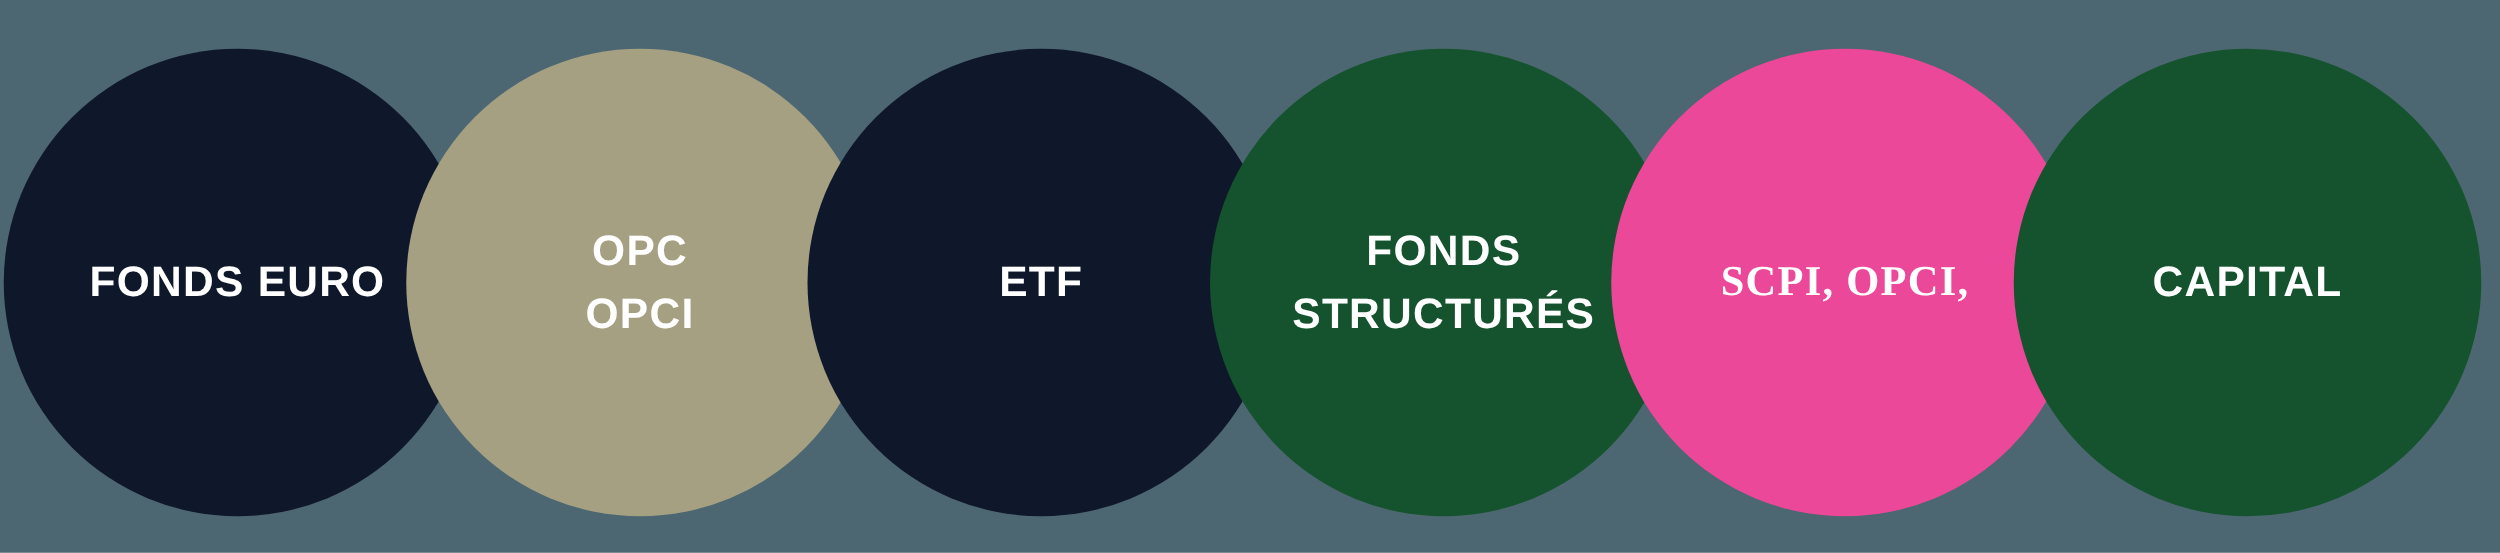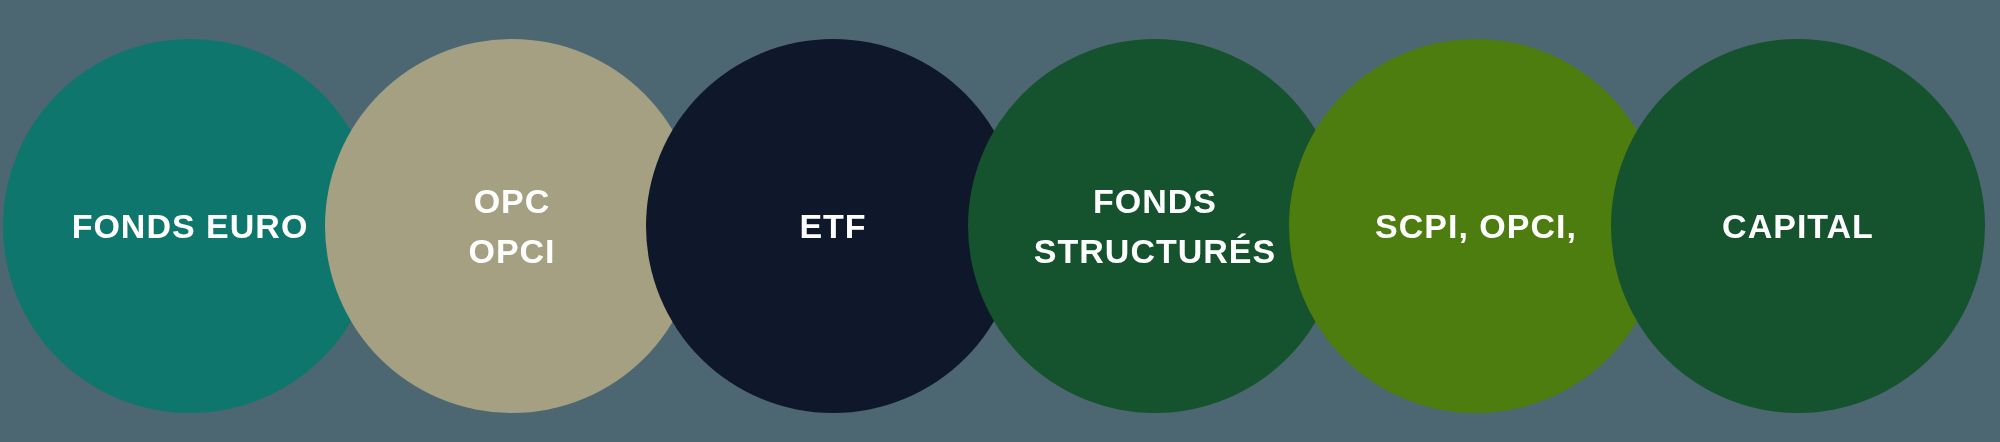--- a/index.html
+++ b/index.html
@@ -41,21 +41,21 @@
     letter-spacing: 1px;
     user-select: none;
     white-space: nowrap;
   }
 </style>
 </head>
 <body>
 
 <div class="canvas" style="background-color: rgb(76, 103, 113);">
 
-  <div class="circle c1" style="background-color: #0f766e;">
+  <div class="circle c1" style="background-color: #0f172a;">
     <div class="label">
       <div>FONDS EURO</div>
     </div>
   </div>
 
   <div class="circle c2" style="background-color: rgb(166, 160, 131); align-items: center;">
     <div class="label">
       <div>OPC</div>
       <div>OPCI</div>
     </div>
@@ -67,21 +67,21 @@
     </div>
   </div>
 
   <div class="circle c4" style="background-color: #14532d;">
     <div class="label">
       <div>FONDS</div>
       <div>STRUCTURÉS</div>
     </div>
   </div>
 
-  <div class="circle c5" style="background-color: #4d7c0f;">
+  <div class="circle c5" style="background-color: #ec4899; font-family: Liberation Serif, serif;">
     <div class="label">
       <div>SCPI, OPCI,</div>
     </div>
   </div>
 
   <div class="circle c6" style="background-color: #14532d;">
     <div class="label">
       <div>CAPITAL</div>
     </div>
   </div>

